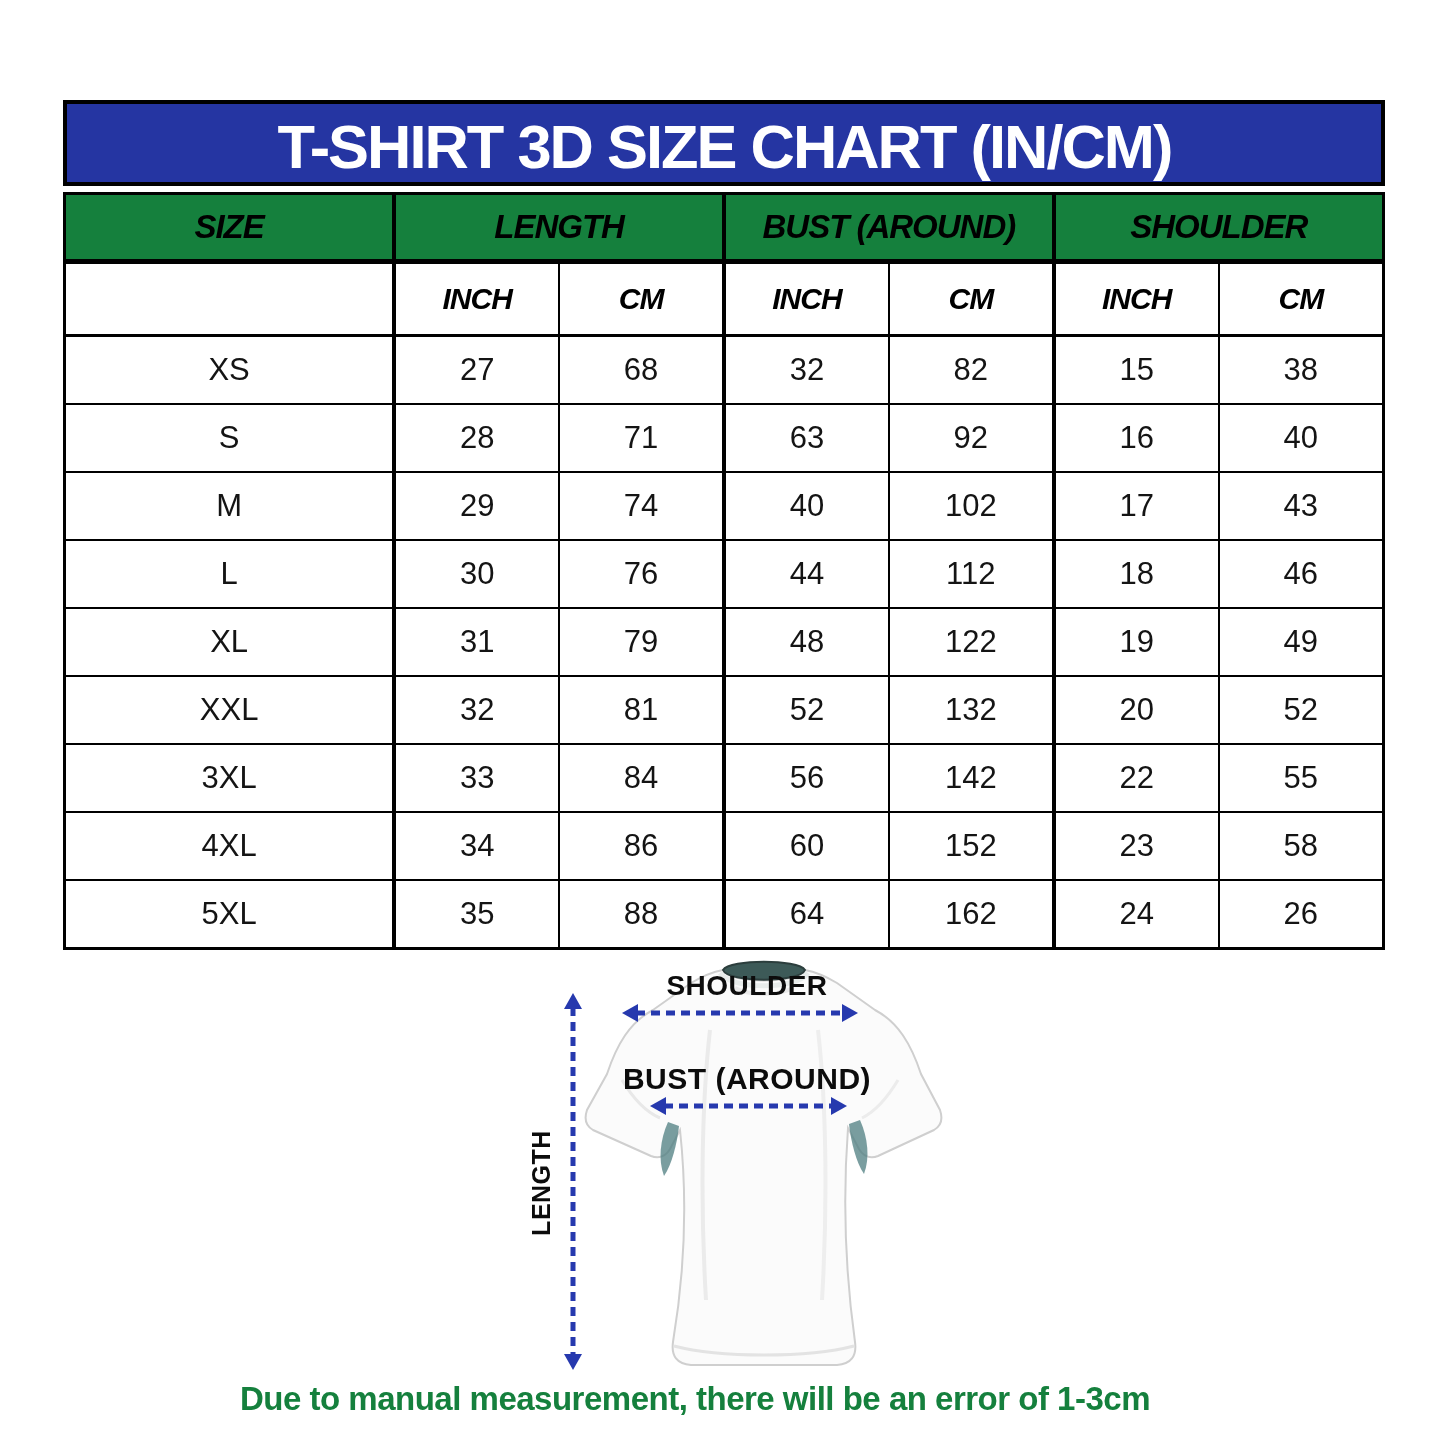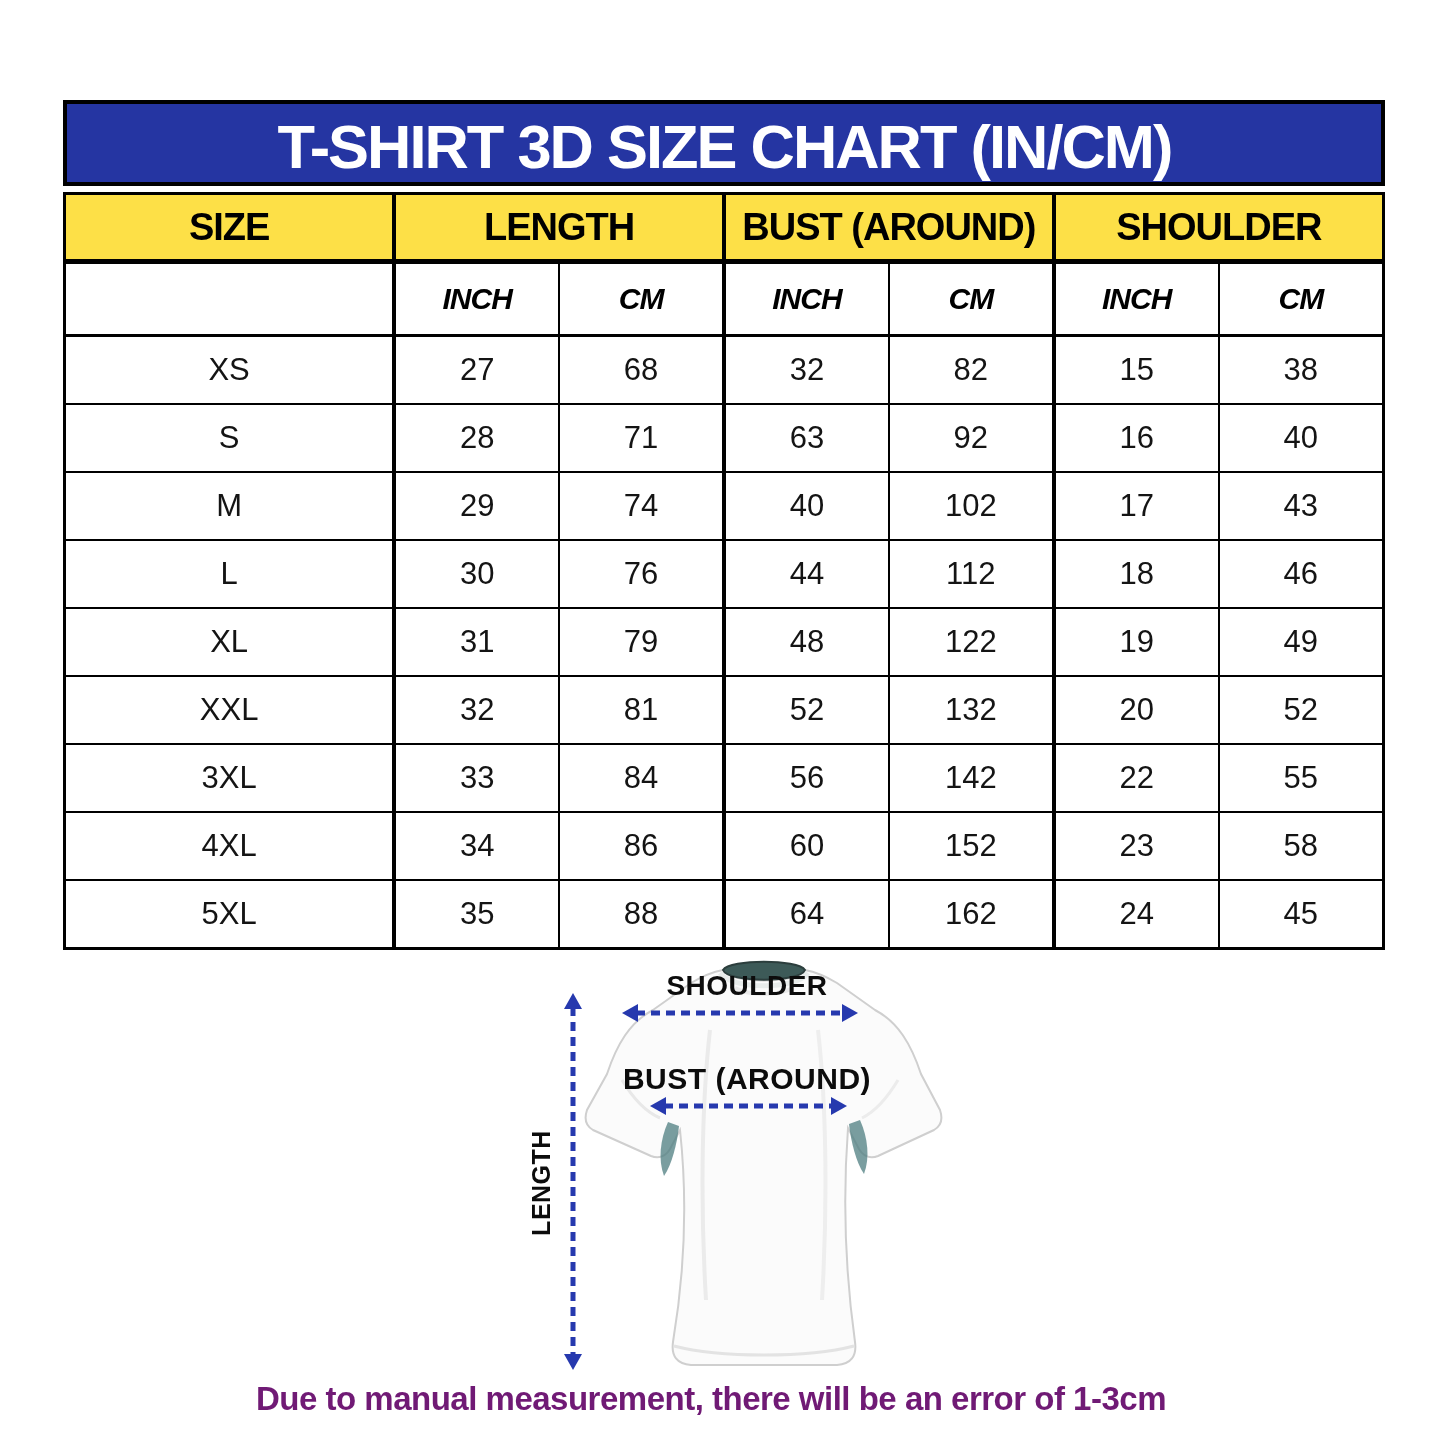--- a/index.html
+++ b/index.html
@@ -21,22 +21,22 @@
 
   
   table.size-table {
     position:absolute; left:63px; top:192px; width:1322px;
     border-collapse:collapse; table-layout:fixed; text-align:center;
     border:3px solid #000;
   }
   .size-table th, .size-table td { border:2px solid #000; padding:0; }
   .size-table .grp { border-left:4px solid #000; }
   .ghead-row th {
-    background:#fde047; font-weight:bold; font-size:38px;
-    height:64px; border-bottom:5px solid #000; letter-spacing:-1px;
+    background:#15803d; font-weight:bold; font-size:33px;
+    height:64px; border-bottom:5px solid #000; letter-spacing:-1px;font-style:italic;
   }
   .unit-row th {
     background:#ffffff; font-weight:bold; font-size:30px; height:70px;
     border-bottom:3px solid #000; letter-spacing:-1px;font-style:italic;
   }
   .size-table tbody td {
     height:66px; font-size:31px; font-weight:400; color:#141414; background:#ffffff;
   }
 
   
@@ -47,22 +47,22 @@
     position:absolute; font-weight:bold; color:#0c0c0c; text-align:center;
     white-space:nowrap; letter-spacing:0.5px; z-index:5;
   }
   .lbl-shoulder { left:47px; top:14px;  width:360px; font-size:28px; }
   .lbl-bust     { left:57px; top:106px; width:340px; font-size:30px; }
   .lbl-length   { left:-59px; top:213px; width:160px; height:28px; font-size:25px;
                   transform:rotate(-90deg); letter-spacing:2px; }
 
   
   .note {
-    position:absolute; left:16px; top:1380px; width:1390px; text-align:center;
-    color:#701a75; font-weight:bold; font-size:33px; letter-spacing:-0.5px;
+    position:absolute; left:0; top:1380px; width:1390px; text-align:center;
+    color:#15803d; font-weight:bold; font-size:33px; letter-spacing:-0.5px;
   }
 </style>
 </head>
 <body>
 
 <div class="page">
 
   <div class="title-band">
     <span class="title-text">T-SHIRT 3D SIZE CHART (IN/CM)</span>
   </div>
@@ -167,21 +167,21 @@
         <td class="grp">23</td>
         <td>58</td>
       </tr>
       <tr>
         <td>5XL</td>
         <td class="grp">35</td>
         <td>88</td>
         <td class="grp">64</td>
         <td>162</td>
         <td class="grp">24</td>
-        <td>45</td>
+        <td>26</td>
       </tr>
     </tbody>
   </table>
 
   <div class="diagram">
 
     <svg class="shirt-svg" width="400" height="410" viewBox="0 0 400 410">
 
       <path d="M 163 10 C 152 12 141 17 131 23 L 93 50 C 70 62 57 84 47 114 L 27 150
                C 24 159 26 166 33 170 L 91 196 C 99 199 106 196 110 189 L 120 170

